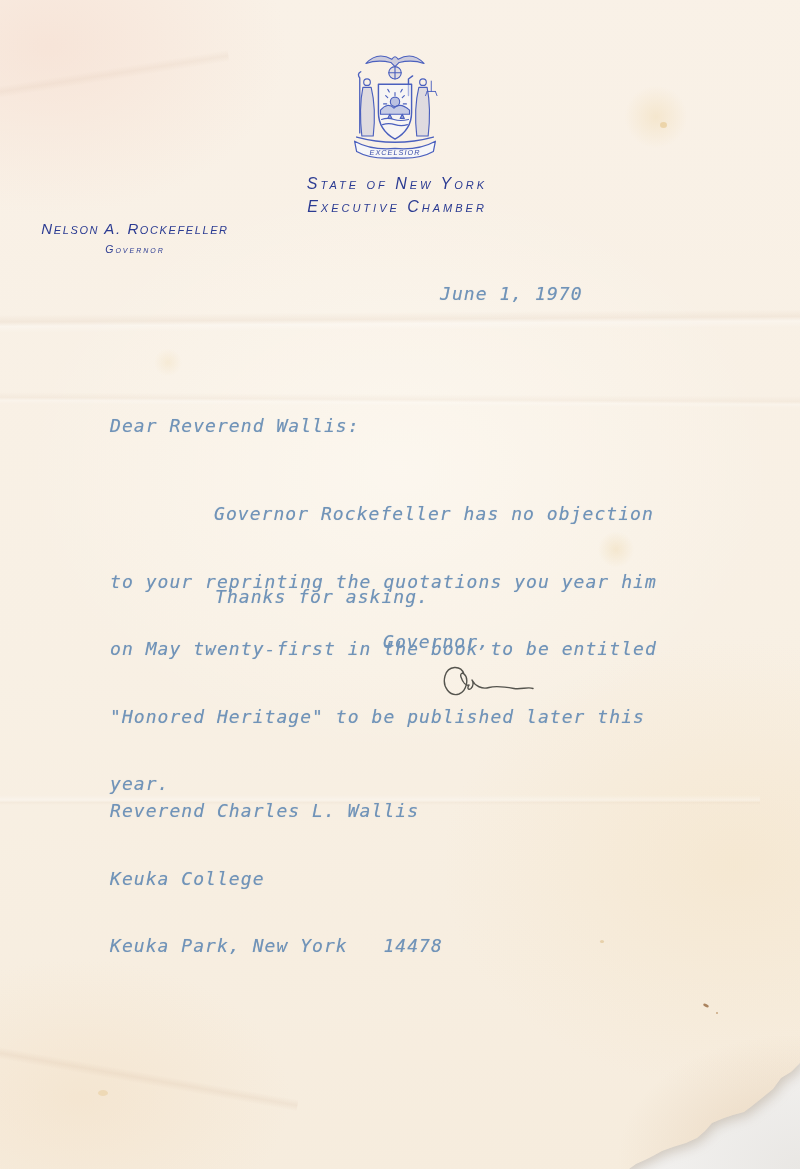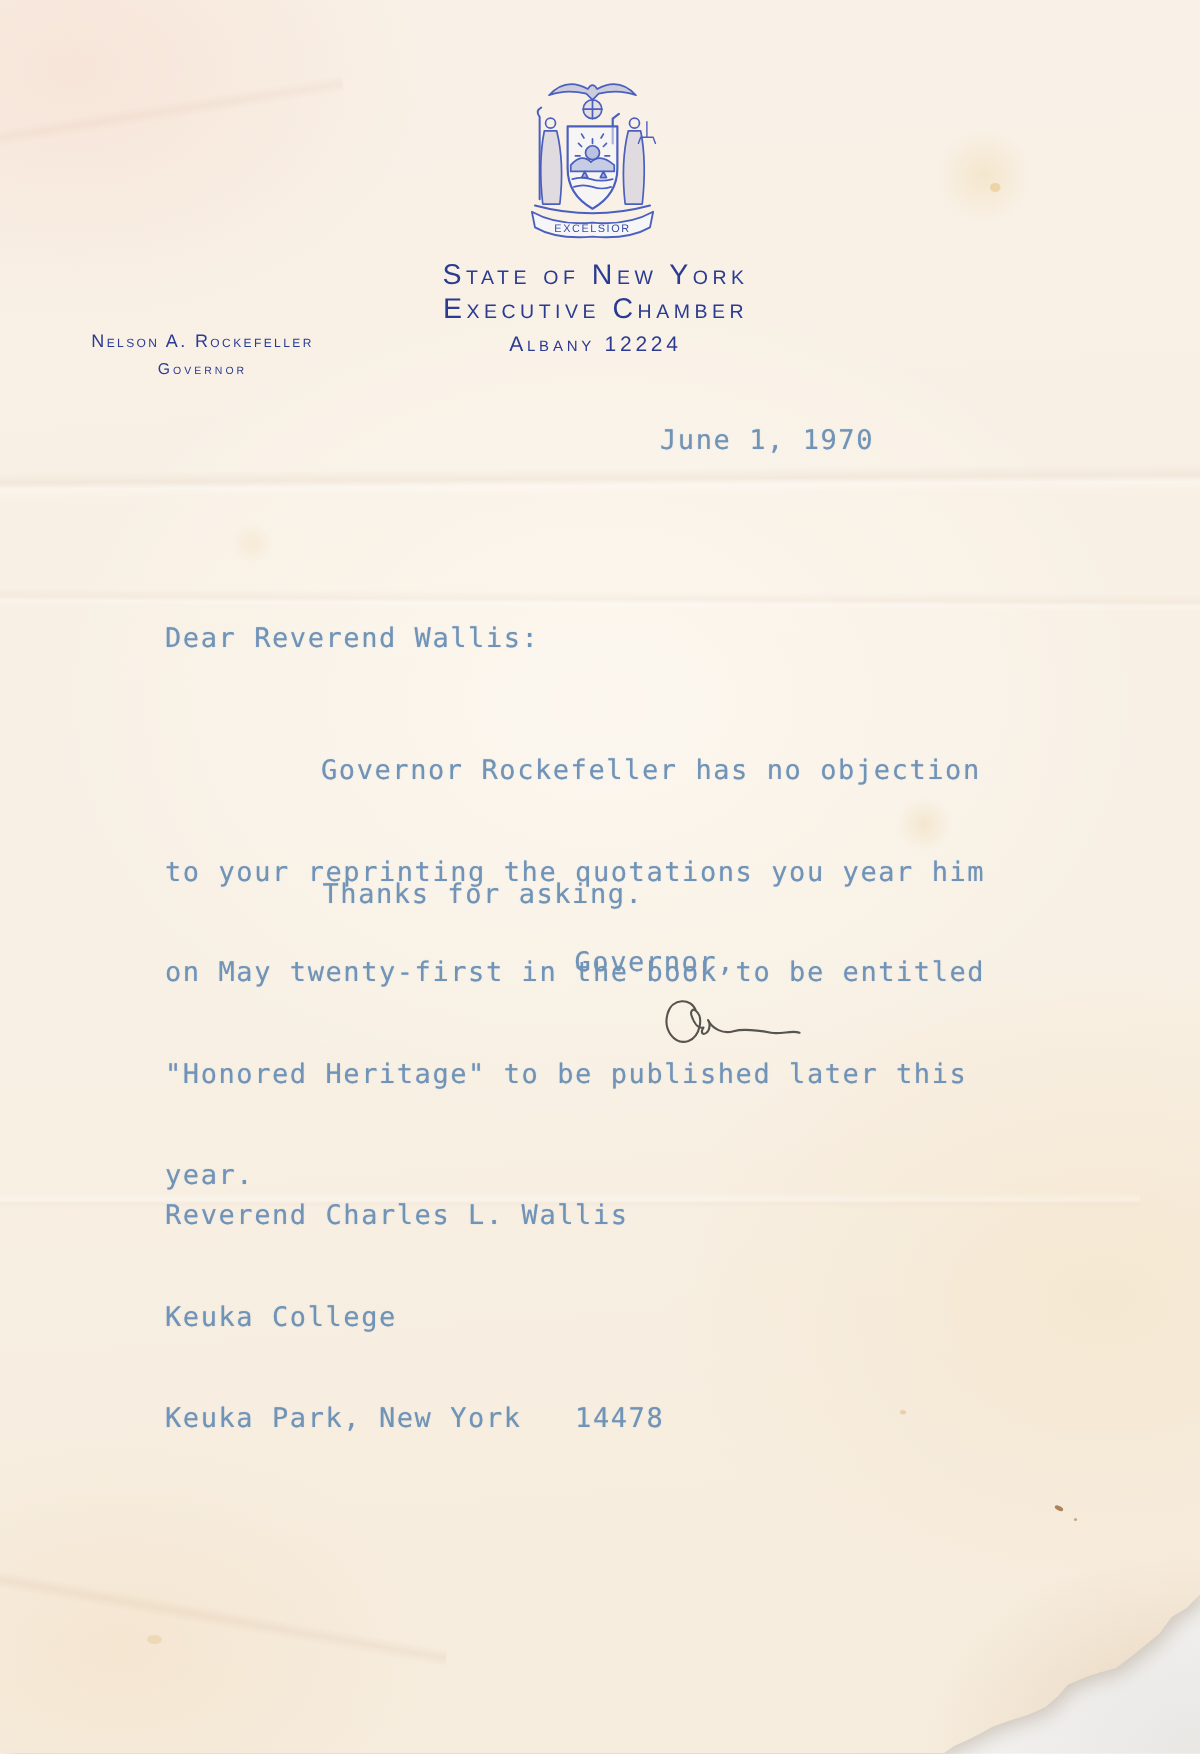--- a/index.html
+++ b/index.html
@@ -29,20 +29,21 @@
     background:
       radial-gradient(ellipse 280px 190px at 100% 99%, rgba(210, 176, 138, 0.40), transparent 65%),
       radial-gradient(ellipse 340px 240px at 6% 4%, rgba(245, 216, 202, 0.50), transparent 70%),
       radial-gradient(ellipse 420px 320px at 92% 74%, rgba(243, 224, 192, 0.45), transparent 70%),
       radial-gradient(ellipse 300px 200px at 10% 94%, rgba(242, 221, 193, 0.45), transparent 70%),
       radial-gradient(circle 45px at 82% 10%, rgba(236, 207, 150, 0.30), transparent 70%),
       radial-gradient(circle 26px at 77% 47%, rgba(231, 201, 142, 0.28), transparent 70%),
       radial-gradient(circle 20px at 21% 31%, rgba(236, 211, 160, 0.25), transparent 70%),
       radial-gradient(ellipse 500px 380px at 50% 40%, rgba(255, 252, 246, 0.55), transparent 75%),
       linear-gradient(176deg, #f9f1e7 0%, #f8f0e4 55%, #f6ecdd 100%);
+    font-style: italic;
   }
   .crease {
     position: absolute;
     pointer-events: none;
   }
   .crease.h1 { top: 312px; left: 0; width: 800px; height: 18px;
     background: linear-gradient(to bottom, transparent, rgba(206,176,150,0.14) 40%, rgba(255,255,255,0.28) 65%, transparent); transform: rotate(-0.4deg); }
   .crease.h2 { top: 394px; left: 0; width: 800px; height: 12px;
     background: linear-gradient(to bottom, transparent, rgba(206,176,150,0.10) 45%, rgba(255,255,255,0.22) 70%, transparent); transform: rotate(0.3deg); }
   .crease.h3 { top: 795px; left: 0; width: 760px; height: 10px;
@@ -64,30 +65,30 @@
     left: 340px; top: 50px;
     width: 110px; height: 114px;
   }
   .office-block {
     position: absolute;
     left: 197px; top: 172px; width: 400px;
     text-align: center;
     color: #2b3b92;
     font-variant: small-caps;
   }
-  .office-line { font-size: 19px; letter-spacing: 3px; line-height: 23px; }
+  .office-line { font-size: 16px; letter-spacing: 3px; line-height: 23px; }
   .office-line.l3 { font-size: 14px; letter-spacing: 2.5px; }
   .governor-block {
     position: absolute;
     left: 35px; top: 220px; width: 200px;
     text-align: center;
     color: #2b3b92;
     font-variant: small-caps;
   }
-  .governor-name { font-size: 12px; letter-spacing: 1.6px; }
+  .governor-name { font-size: 15px; letter-spacing: 1.6px; }
   .governor-title { font-size: 10.5px; letter-spacing: 2px; margin-top: 6px; }
 
   
   .typed {
     position: absolute;
     font-family: "DejaVu Sans Mono", "Liberation Mono", monospace;
     font-size: 18px;
     letter-spacing: 1.05px;
     color: #7093b8;
     text-shadow: 0 0 0.7px rgba(112, 147, 184, 0.55);
@@ -153,21 +154,20 @@
 
       <path d="M16,84 Q53,94 90,84" stroke-width="1.3"></path>
 
       <path d="M14,88 Q30,97 53,95 Q76,97 92,88 L90,98 Q76,106 53,104 Q30,106 16,98 Z" fill="rgba(245,248,255,0.7)" stroke-width="1.2"></path>
       <text x="53" y="101" text-anchor="middle" font-size="7" letter-spacing="1" fill="#3a4da8" stroke="none" font-family="Liberation Sans, sans-serif">EXCELSIOR</text>
     </svg>
 
     <div class="office-block">
       <div class="office-line l1">State of New York</div>
       <div class="office-line l2">Executive Chamber</div>
-      <div class="office-line l3">Albany 12224</div>
     </div>
     <div class="governor-block">
       <div class="governor-name">Nelson A. Rockefeller</div>
       <div class="governor-title">Governor</div>
     </div>
 
     <div class="typed date-line">June 1, 1970</div>
 
     <div class="typed salutation">Dear Reverend Wallis:</div>
 

